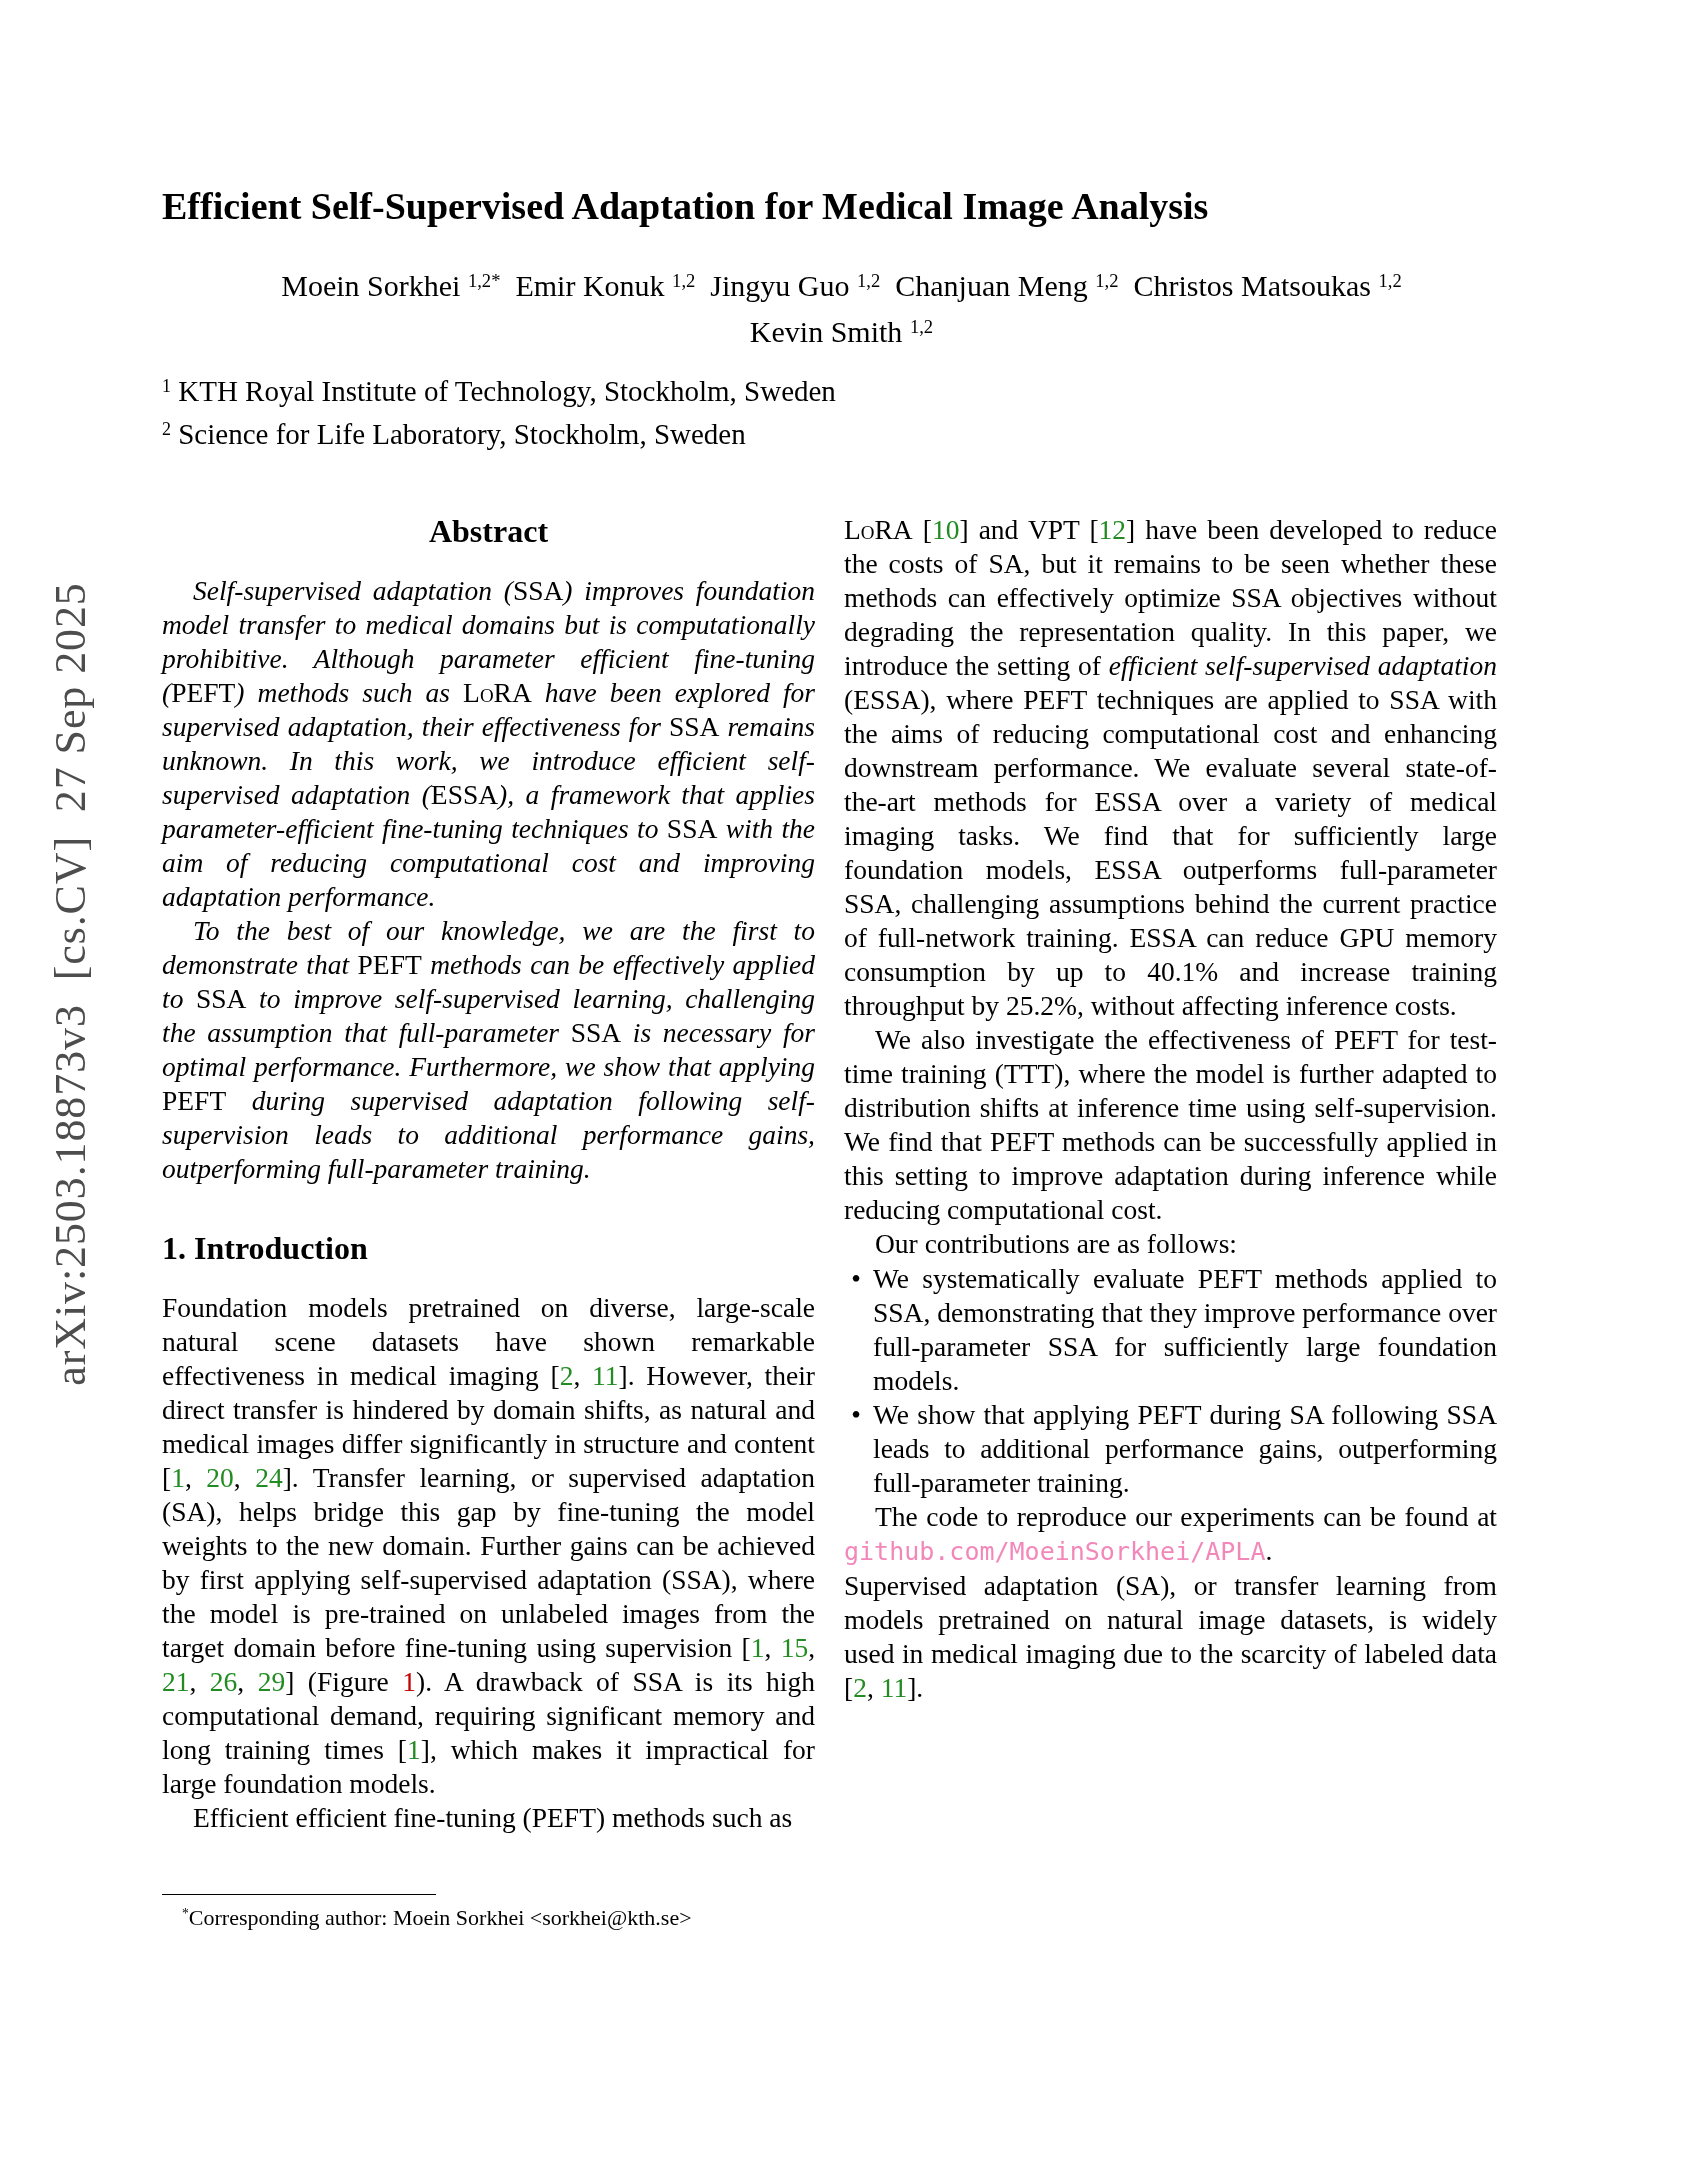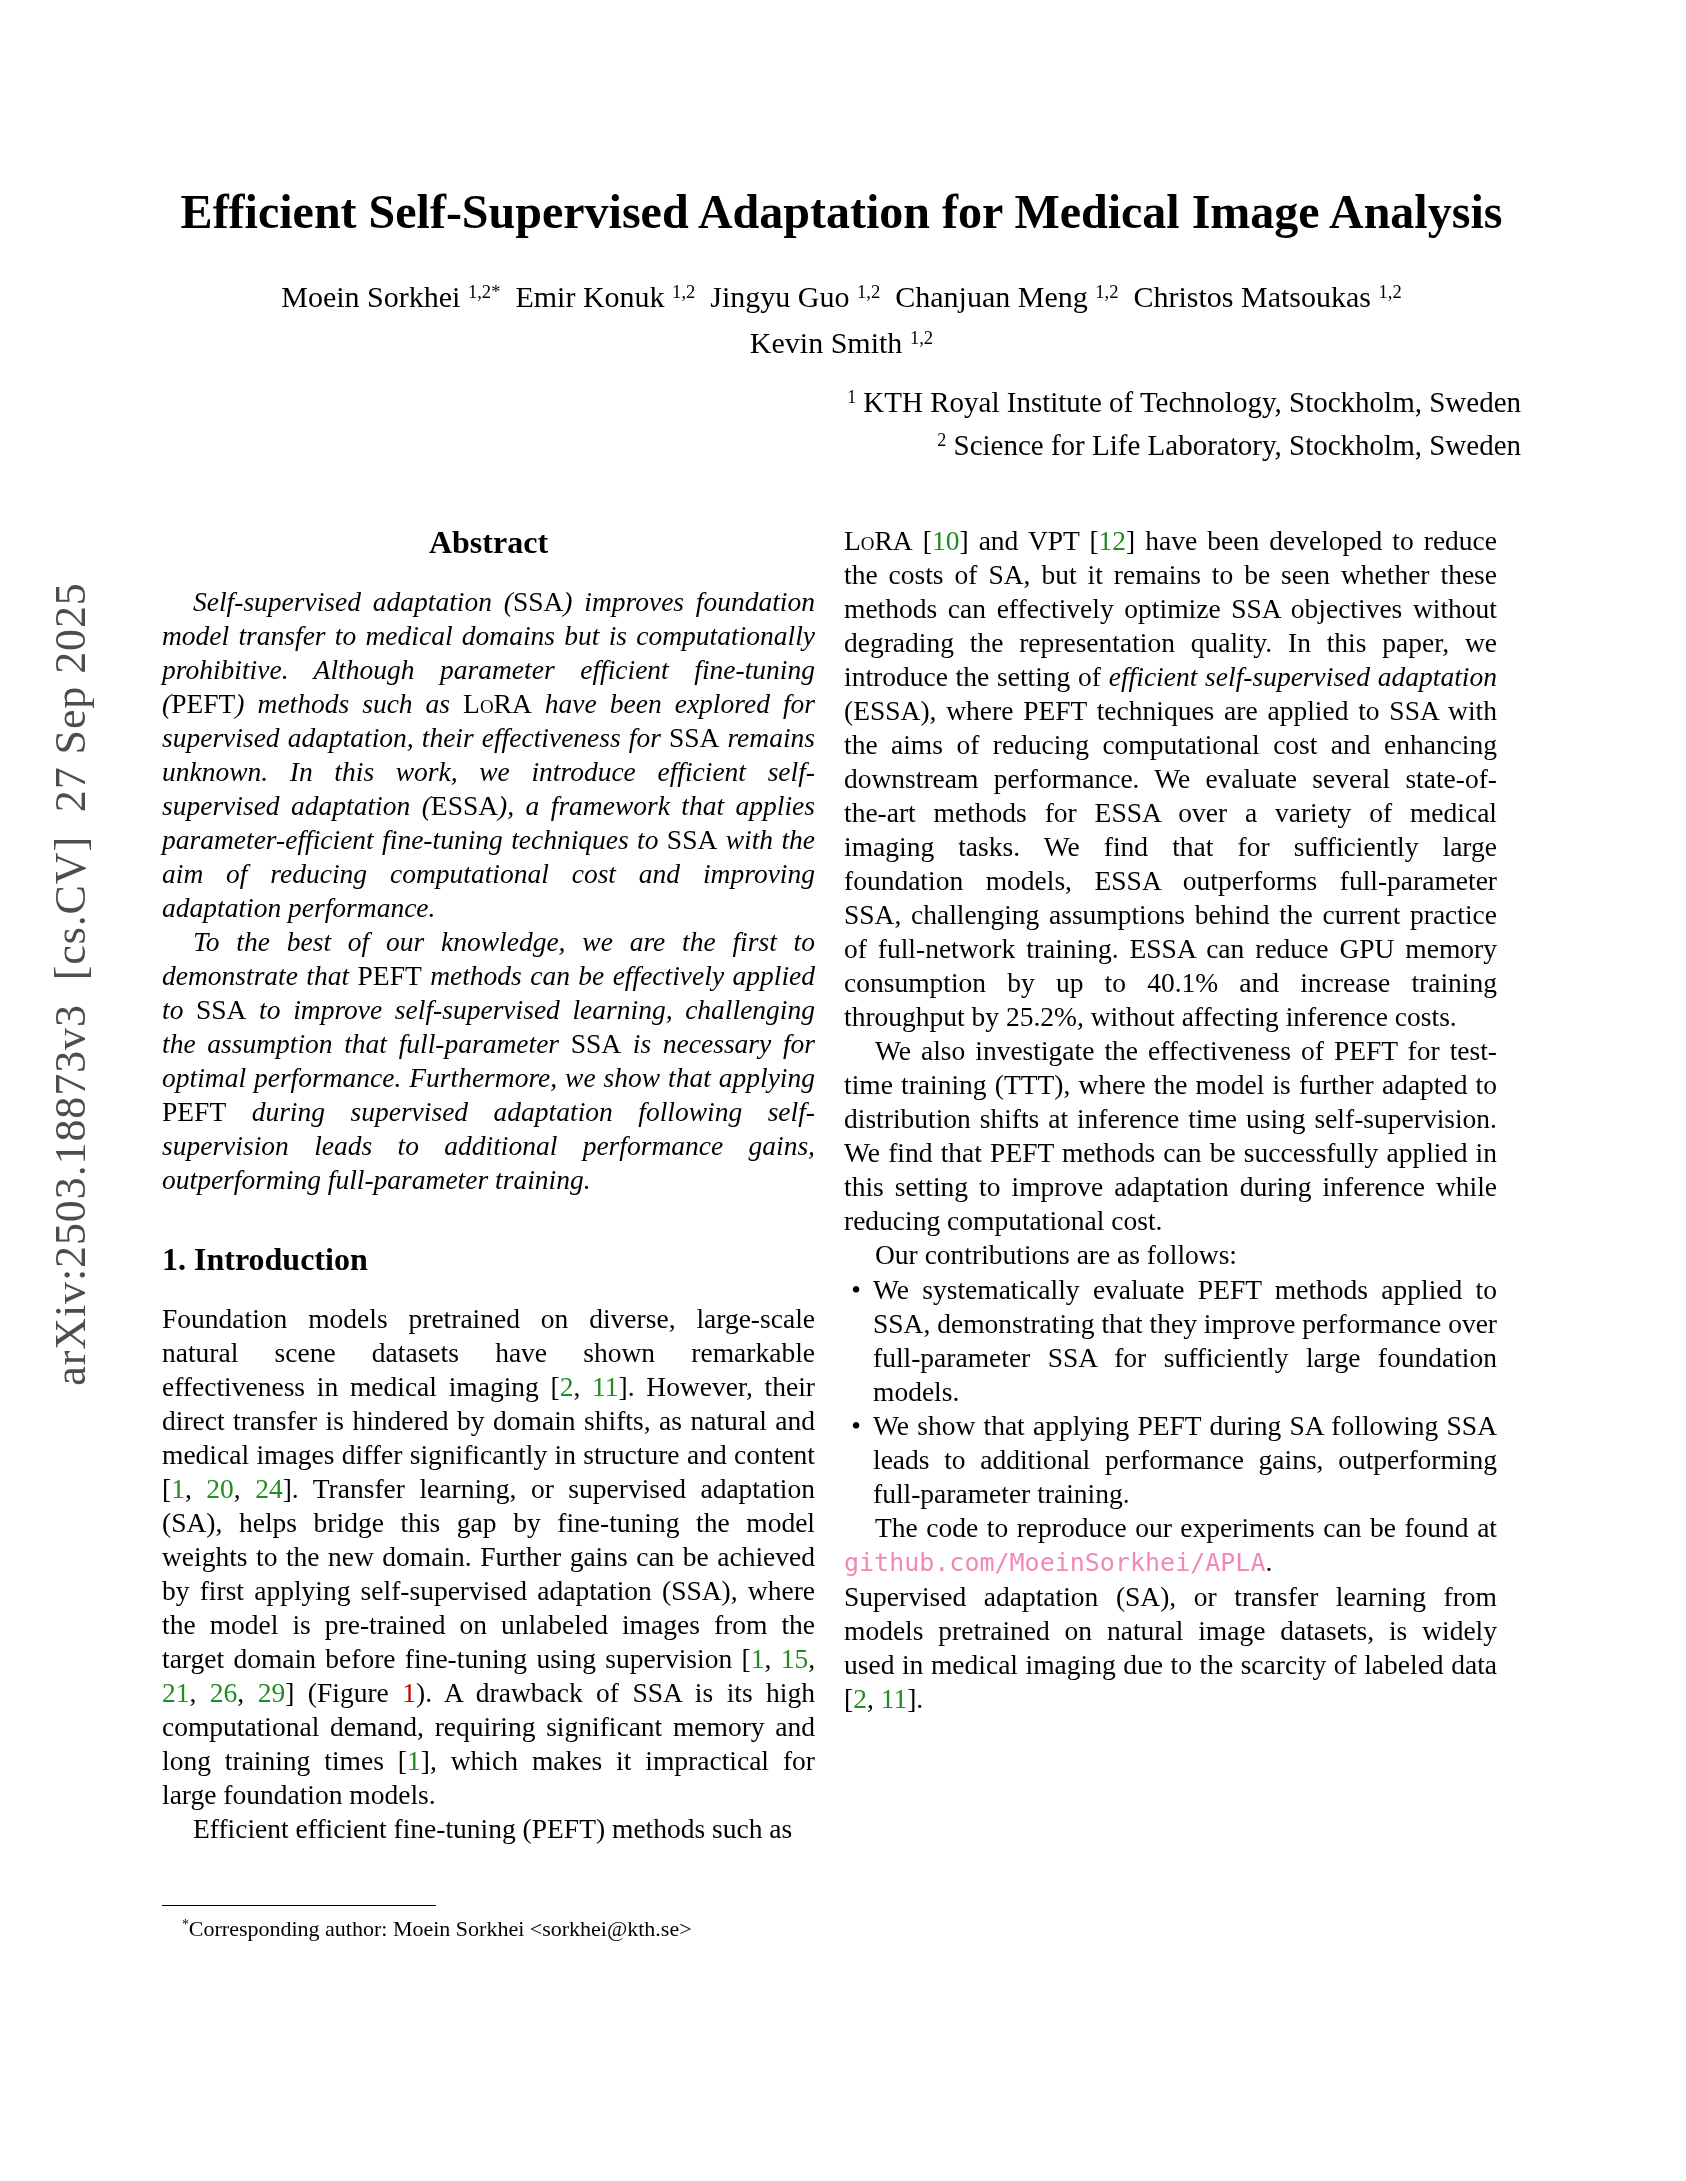--- a/index.html
+++ b/index.html
@@ -31,33 +31,33 @@
     white-space: pre;
   }
   .content {
     position: absolute;
     top: 0;
     left: 162px;
     width: 1359px;
   }
   .title {
     margin: 184px 0 0 0;
-    font-size: 48px;
+    font-size: 38px;
     font-weight: 700;
-    text-align: center;
+    text-align: left;
   }
   .authors-block { margin-top: 37px; }
   .authors {
     text-align: center;
     font-size: 30px;
     line-height: 42px;
   }
   .affils-block { margin-top: 14.7px; }
   .affil {
-    text-align: right;
+    text-align: left;
     font-size: 29px;
     line-height: 39px;
   }
   .columns {
     margin-top: 55px;
     display: flex;
     gap: 29px;
     align-items: flex-start;
   }
   .col { width: 653px; }

